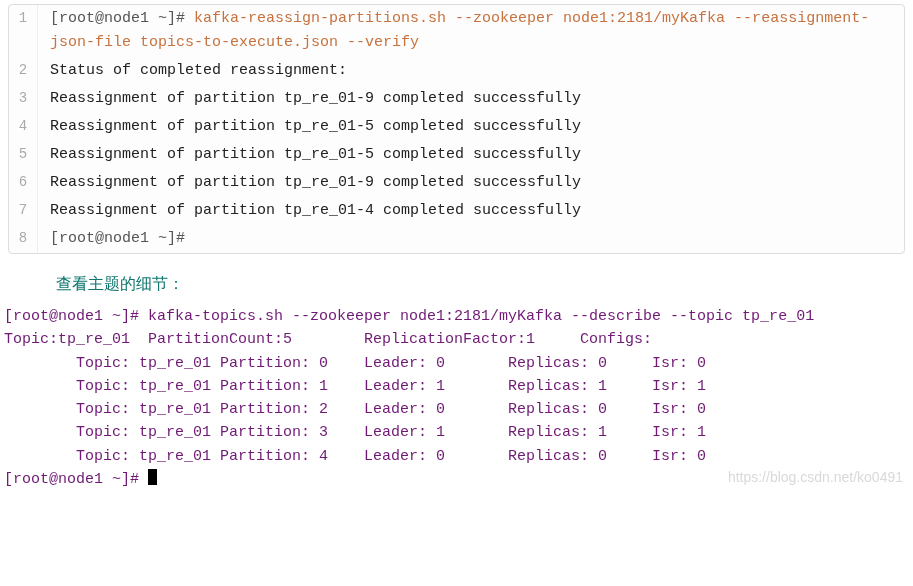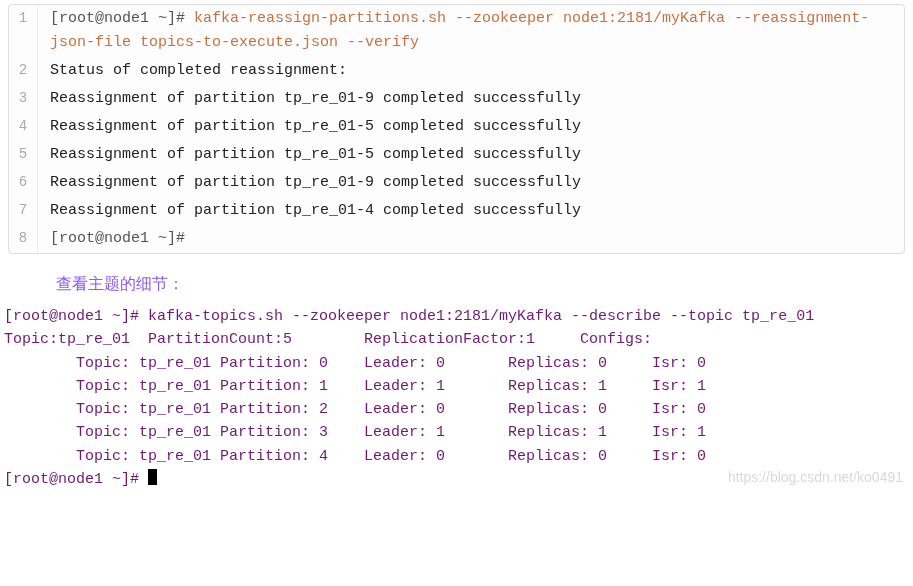--- a/index.html
+++ b/index.html
@@ -38,21 +38,21 @@
   }
   .code-cell {
     padding-left: 12px !important;
     white-space: pre-wrap;
     color: #222;
   }
   .prompt { color: #555; }
   .cmd { color: #c7723e; }
   .caption {
     font-size: 16px;
-    color: #8b5cf6;
+    color: #0f766e;
     margin: 12px 0 10px 56px;
     font-family: -apple-system, "PingFang SC", "Microsoft YaHei", sans-serif;
   }
   .terminal {
     font-family: "SFMono-Regular", Consolas, "Liberation Mono", Menlo, monospace;
     font-size: 15px;
     line-height: 1.55;
     color: #701a75;
     margin: 0 4px;
     white-space: pre;

